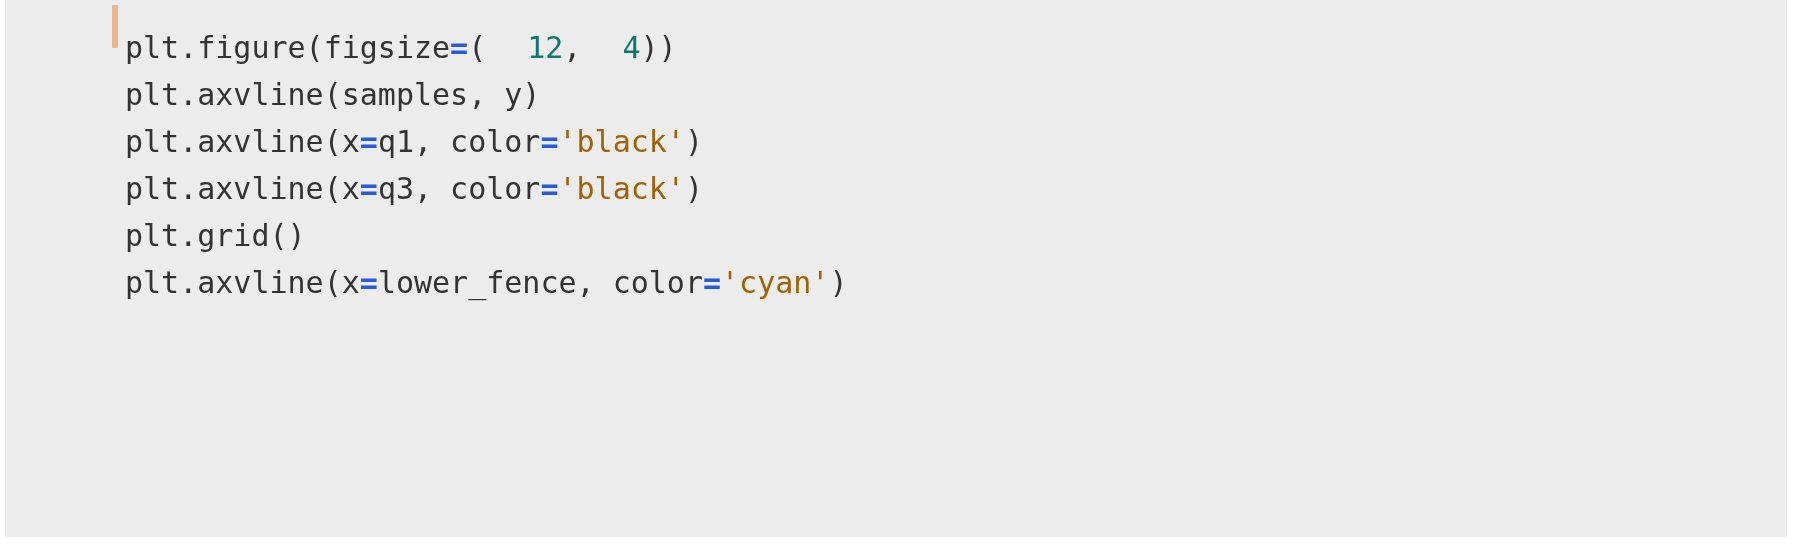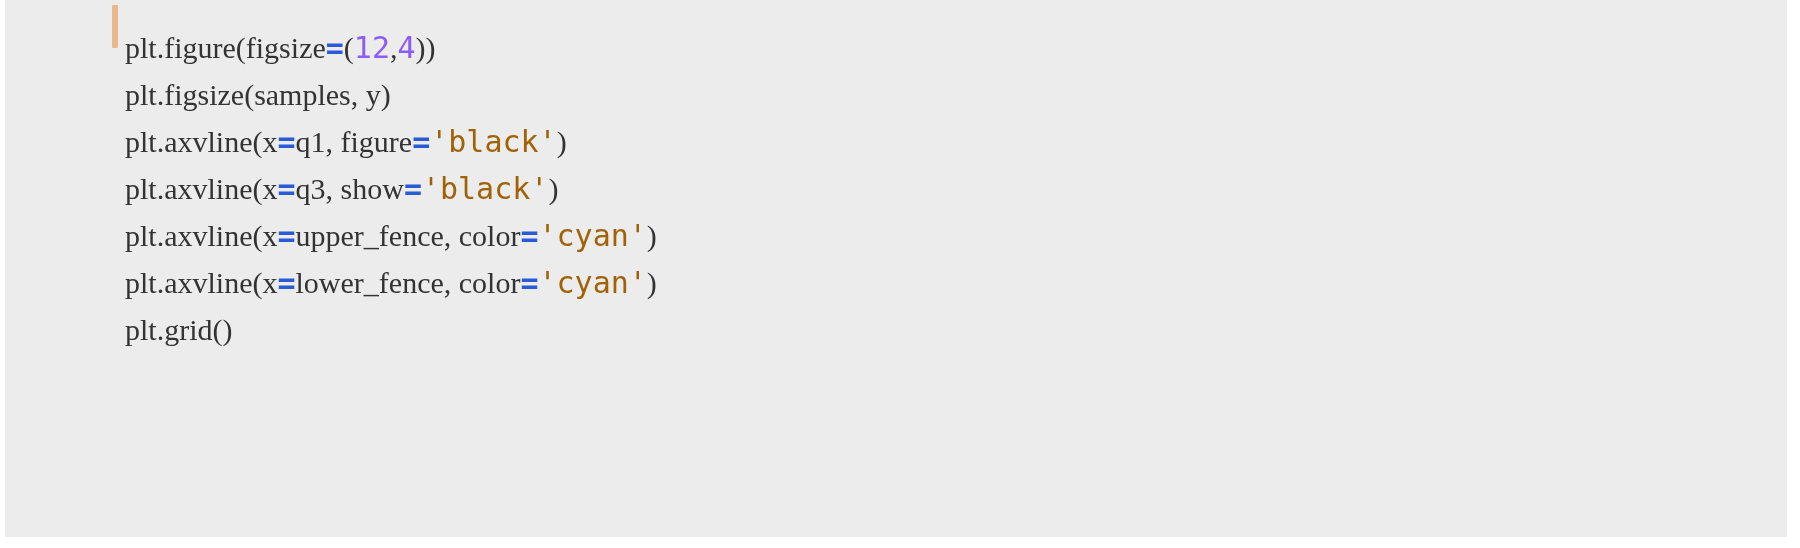--- a/index.html
+++ b/index.html
@@ -53,39 +53,38 @@
   .code-line {
     height: 47px;
     line-height: 47px;
     white-space: pre;
     font-family: "DejaVu Sans Mono", monospace;
     font-size: 30px;
     letter-spacing: 0px;
     color: #333333;
   }
 
-  .tok-plain    { color: #333333; font-family: Liberation Serif, serif; }
+  .tok-plain    { color: #333333; }
   .tok-operator { color: #2a5bd7; font-weight: 700; }
   .tok-string   { color: #a16207; }
-  .tok-number   { color: #8b5cf6; }
+  .tok-number   { color: #0f766e; margin-left: 41px; }
 </style>
 </head>
 <body>
 
 <div id="page">
 
   <div id="code-block">
 
     <div id="cursor-bar"></div>
 
     <div id="code-lines">
         <div class="code-line"><span class="tok-plain">plt.figure(figsize</span><span class="tok-operator">=</span><span class="tok-plain">(</span><span class="tok-number">12</span><span class="tok-plain">,</span><span class="tok-number">4</span><span class="tok-plain">))</span></div>
-        <div class="code-line"><span class="tok-plain">plt.figsize(samples, y)</span></div>
-        <div class="code-line"><span class="tok-plain">plt.axvline(x</span><span class="tok-operator">=</span><span class="tok-plain">q1, figure</span><span class="tok-operator">=</span><span class="tok-string">'black'</span><span class="tok-plain">)</span></div>
-        <div class="code-line"><span class="tok-plain">plt.axvline(x</span><span class="tok-operator">=</span><span class="tok-plain">q3, show</span><span class="tok-operator">=</span><span class="tok-string">'black'</span><span class="tok-plain">)</span></div>
-        <div class="code-line"><span class="tok-plain">plt.axvline(x</span><span class="tok-operator">=</span><span class="tok-plain">upper_fence, color</span><span class="tok-operator">=</span><span class="tok-string">'cyan'</span><span class="tok-plain">)</span></div>
+        <div class="code-line"><span class="tok-plain">plt.axvline(samples, y)</span></div>
+        <div class="code-line"><span class="tok-plain">plt.axvline(x</span><span class="tok-operator">=</span><span class="tok-plain">q1, color</span><span class="tok-operator">=</span><span class="tok-string">'black'</span><span class="tok-plain">)</span></div>
+        <div class="code-line"><span class="tok-plain">plt.axvline(x</span><span class="tok-operator">=</span><span class="tok-plain">q3, color</span><span class="tok-operator">=</span><span class="tok-string">'black'</span><span class="tok-plain">)</span></div>
+        <div class="code-line"><span class="tok-plain">plt.grid()</span></div>
         <div class="code-line"><span class="tok-plain">plt.axvline(x</span><span class="tok-operator">=</span><span class="tok-plain">lower_fence, color</span><span class="tok-operator">=</span><span class="tok-string">'cyan'</span><span class="tok-plain">)</span></div>
-        <div class="code-line"><span class="tok-plain">plt.grid()</span></div>
       </div>
 
   </div>
 
 </div>
 
 </body></html>

